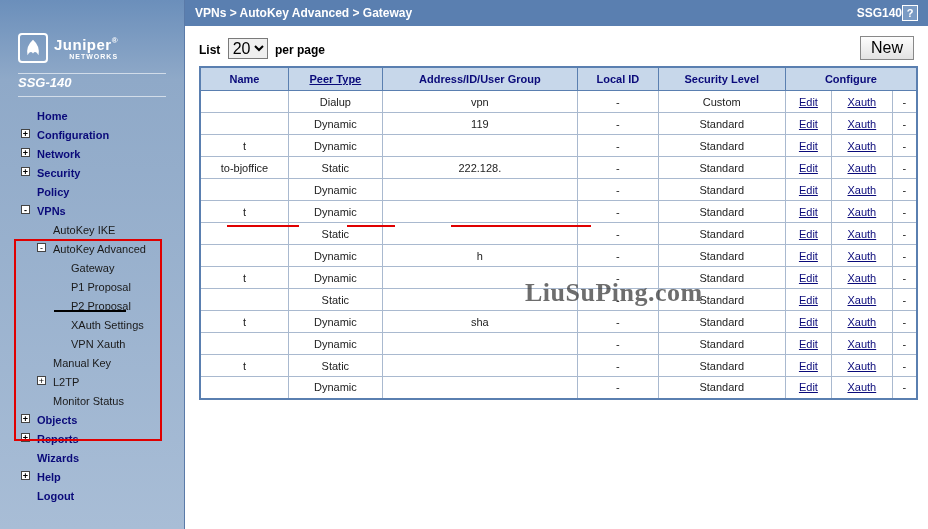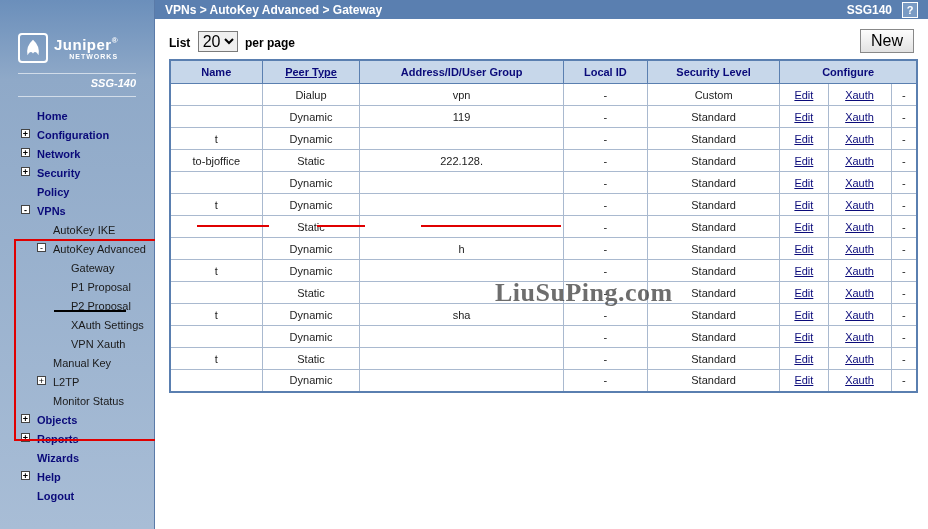--- a/index.html
+++ b/index.html
@@ -7,21 +7,21 @@
     margin: 0;
     font-family: Verdana, Arial, sans-serif;
     font-size: 11px;
     background: #fff;
     width: 928px;
     height: 529px;
     overflow: hidden;
   }
   .layout { display: flex; height: 529px; }
   .sidebar {
-    width: 155px;
+    width: 185px;
     background: linear-gradient(to bottom, #6b8fbb 0%, #8fa9c8 15%, #a8bdd6 100%);
     border-right: 1px solid #5a7aa8;
     position: relative;
     padding-top: 25px;
   }
   .logo {
     color: #fff;
     padding: 8px 12px 10px 18px;
     font-weight: bold;
     display: flex;
@@ -35,22 +35,22 @@
     display:flex;align-items:center;justify-content:center;
   }
   .logo-flame svg { width:22px;height:22px; }
   .logo-text { font-size: 15px; letter-spacing: 0.5px; }
   .logo-text .net { font-size:7px; letter-spacing:1px; display:block; text-align:right; }
   .logo-reg { font-size:8px; vertical-align: top; }
   .device-label {
     color: #fff;
     font-style: italic;
     font-weight: bold;
-    font-size: 11px;
-    text-align: right;
+    font-size: 13px;
+    text-align: left;
     padding: 0 0 4px 0;
     border-top:1px solid rgba(255,255,255,0.6);
     border-bottom:1px solid rgba(255,255,255,0.6);
     margin: 0 18px 10px 18px;
     line-height:18px;
   }
   .nav { padding: 0 0 0 17px; }
   .nav-item {
     color: #0a0a7a;
     font-weight: bold;
@@ -82,21 +82,21 @@
   }
 
   .main { flex:1; background:#fff; position:relative; }
   .breadcrumb {
     background: #5a7fb0;
     color:#fff;
     font-weight:bold;
     font-size:12px;
     padding: 4px 10px;
     display:flex; justify-content:space-between; align-items:center;
-    height:19px;
+    height:26px;
   }
   .breadcrumb .help {
     width:16px;height:16px;border:1px solid #fff;background:#7a9bc4;
     color:#fff;text-align:center;line-height:14px;font-weight:bold;font-size:11px;
     cursor:pointer;
   }
   .toolbar {
     padding: 10px 14px 6px 14px;
     display:flex; justify-content:space-between; align-items:center;
     font-size:12px;font-weight:bold;color:#000;
@@ -188,21 +188,21 @@
     </div>
 
     <div class="red-box" style="left:14px; top:239px; width:148px; height:202px;"></div>
 
     <div class="black-underline" style="left:54px; top:310px; width:72px;"></div>
   </div>
 
   <div class="main">
     <div class="breadcrumb">
       <span>VPNs &gt; AutoKey Advanced &gt; Gateway</span>
-      <span style="display:flex;align-items:center;gap:10px;">
+      <span style="display:flex;align-items:center;">
         <b>SSG140</b>
         <span class="help">?</span>
       </span>
     </div>
 
     <div class="toolbar">
       <span>
         <span>List</span>
         <select>
           <option>20</option>

